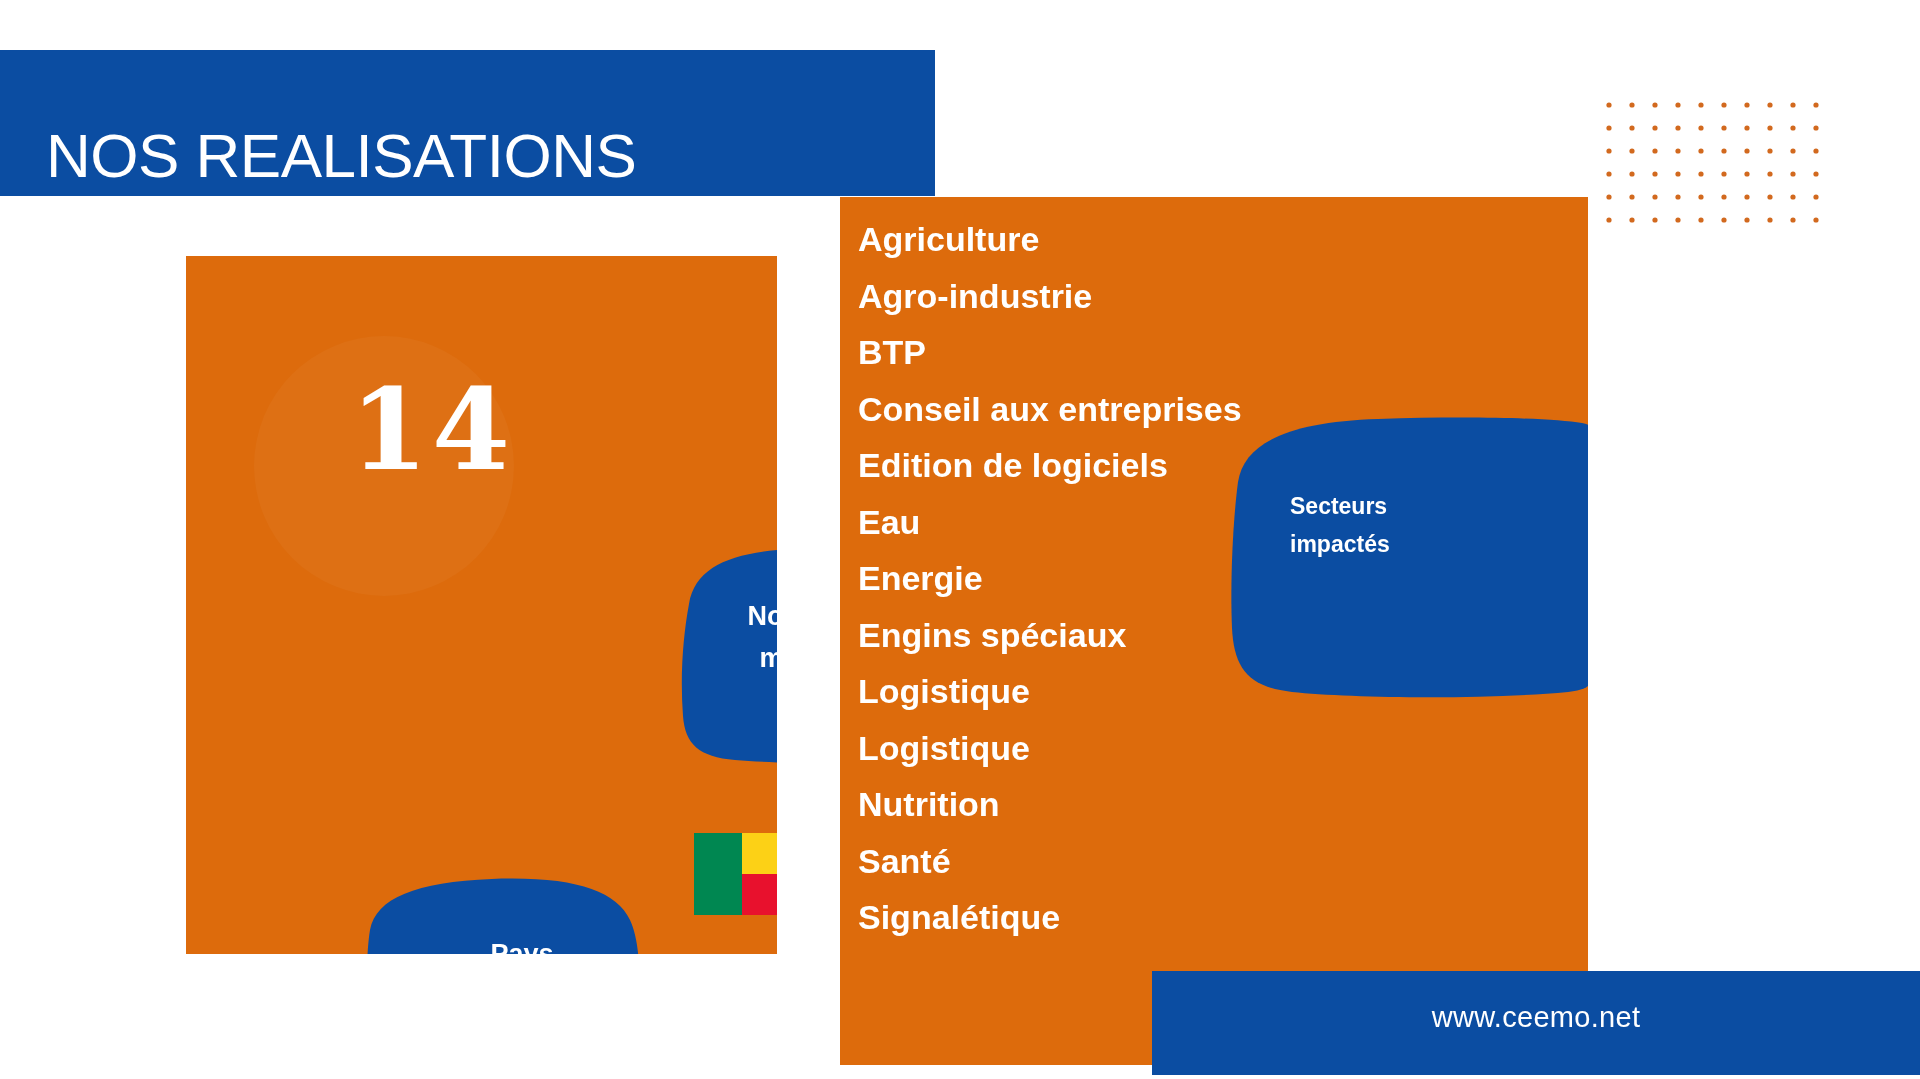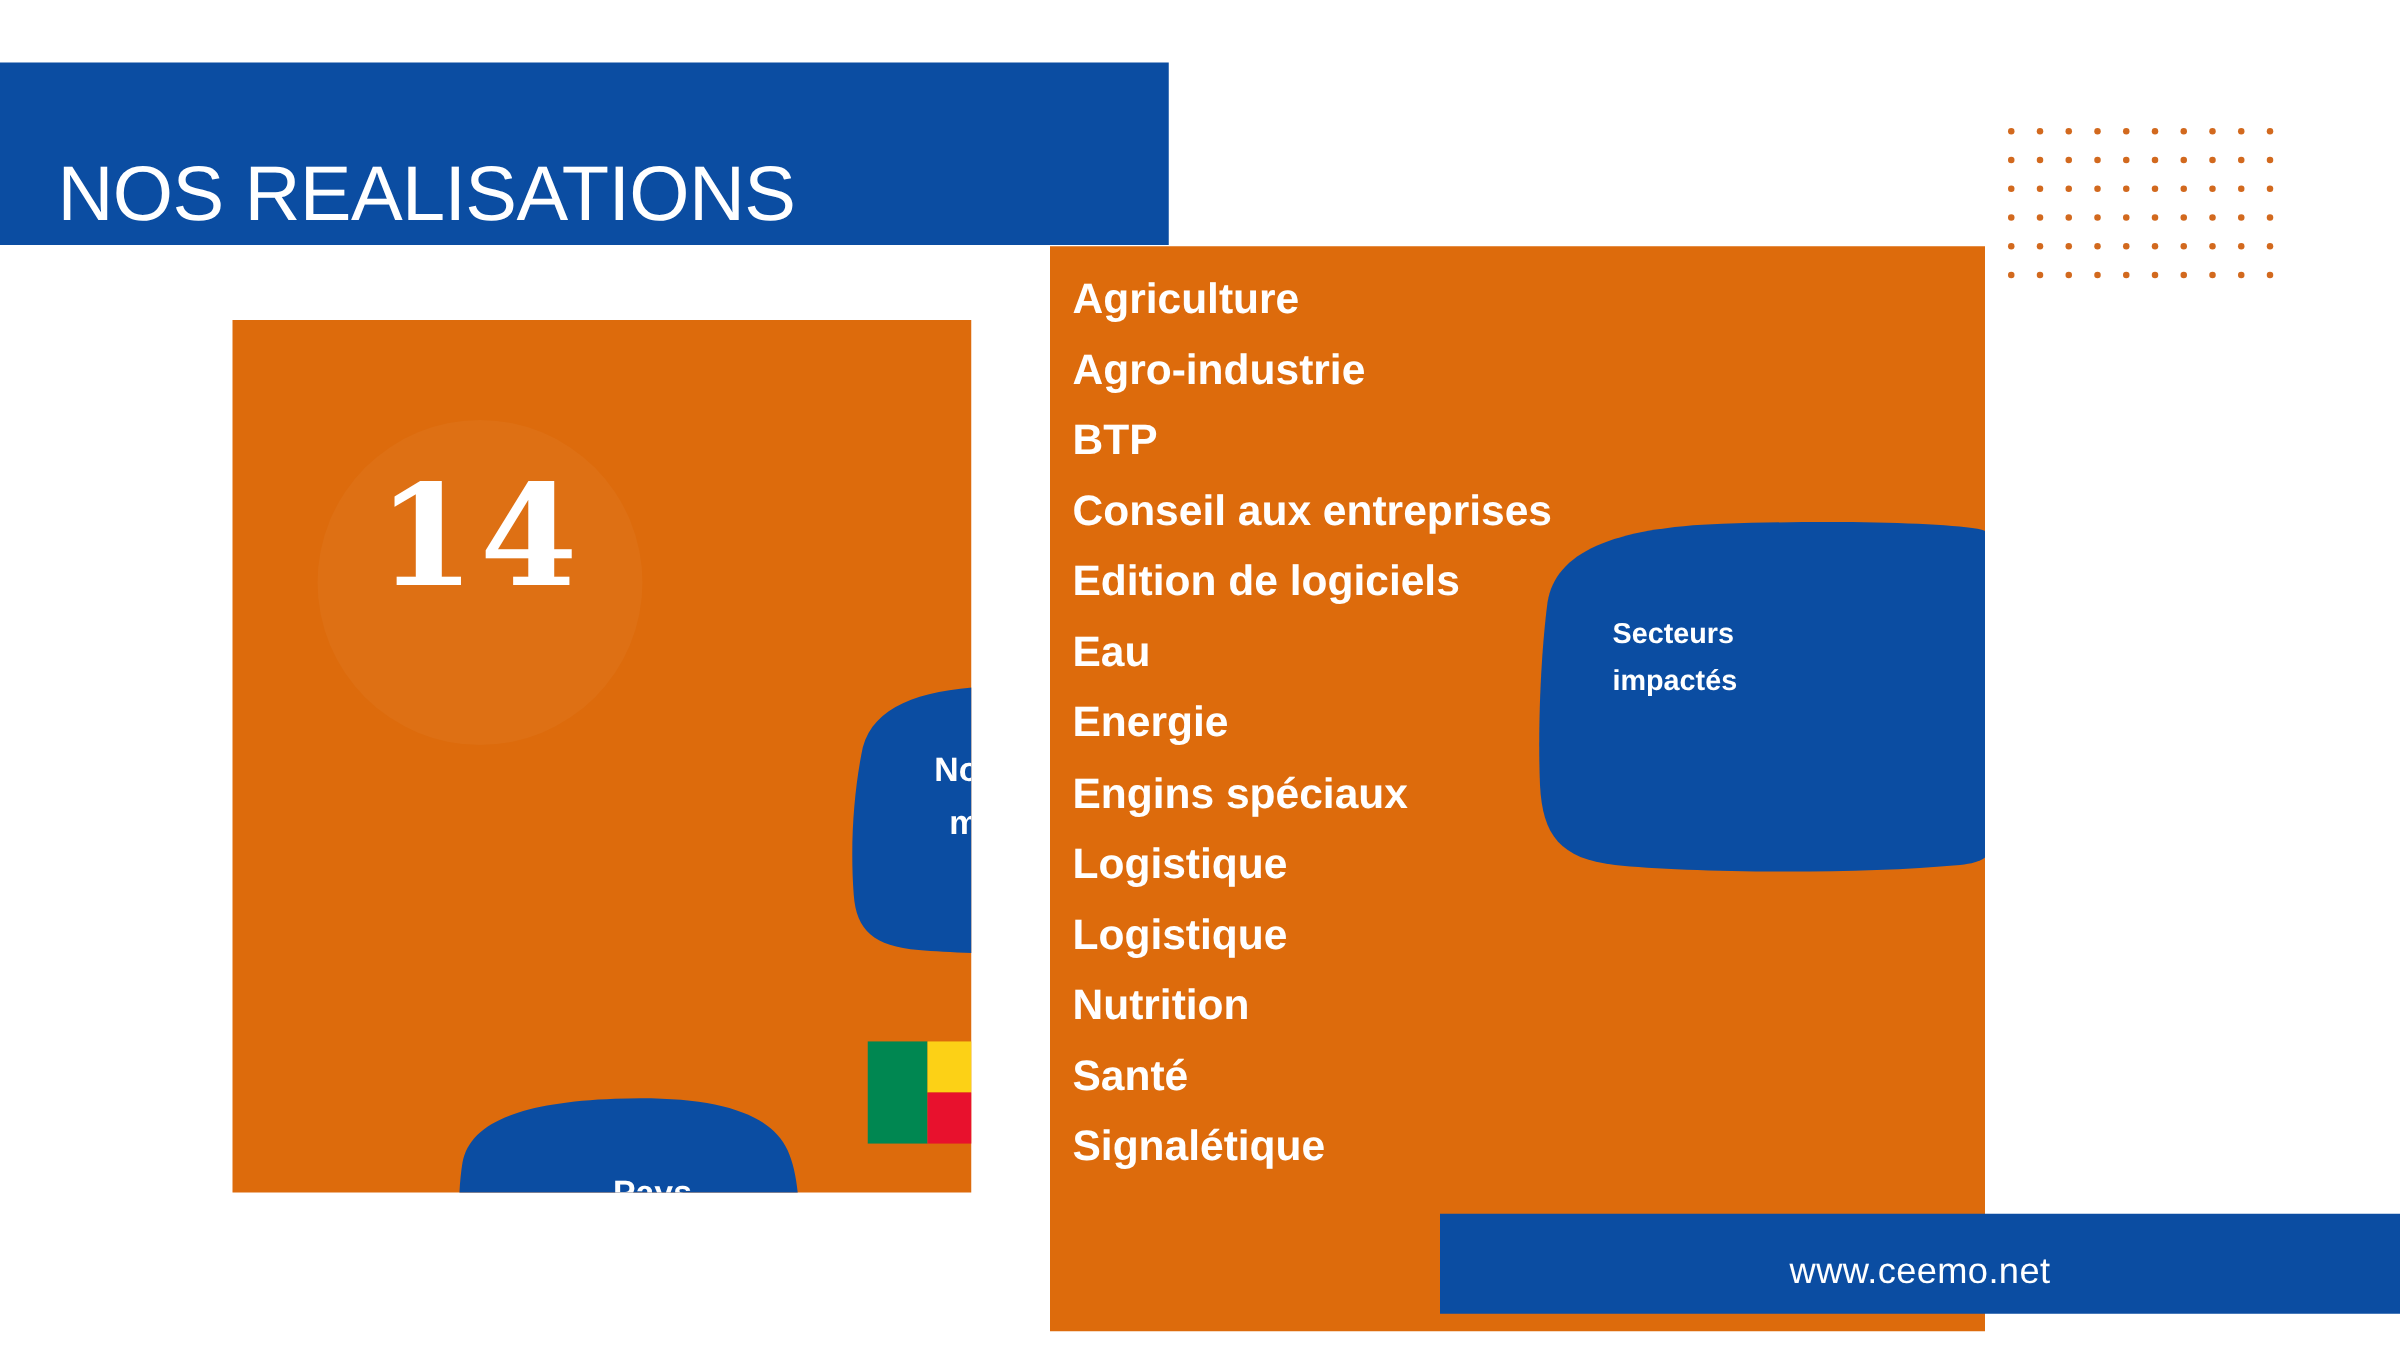--- a/index.html
+++ b/index.html
@@ -44,20 +44,21 @@
     background:rgba(255,255,255,0.035);
   }
   .big-number{
     position:absolute;left:0;top:118px;width:396px;
     text-align:center;
     font-family:"DejaVu Serif", serif;
     font-weight:700;
     font-size:112px;line-height:1;
     color:#ffffff;
     letter-spacing:4px;
+    padding-left:48px;
   }
 
   
   .blob-missions{
     position:absolute;left:487px;top:290px;width:290px;height:218px;
   }
   .blob-missions svg{display:block;}
   .blob-missions .txt{
     position:absolute;left:0;top:50px;width:290px;
     text-align:center;
@@ -104,21 +105,21 @@
     position:absolute;left:390px;top:219px;width:365px;height:282px;
   }
   .blob-secteurs .txt{
     position:absolute;left:0;top:72px;width:365px;
     color:#ffffff;font-weight:700;font-size:23px;line-height:1.65;
     padding:0 70px 0 60px;box-sizing:border-box;
   }
 
   
   .footer-bar{
-    position:absolute;left:1152px;top:971px;width:768px;height:80px;
+    position:absolute;left:1152px;top:971px;width:768px;height:104px;
     background:#0b4da2;
   }
   .footer-url{
     position:absolute;left:0;top:30px;width:768px;
     text-align:center;
     color:#ffffff;font-size:29px;font-weight:400;
     letter-spacing:0.3px;
   }
 </style>
 </head>

